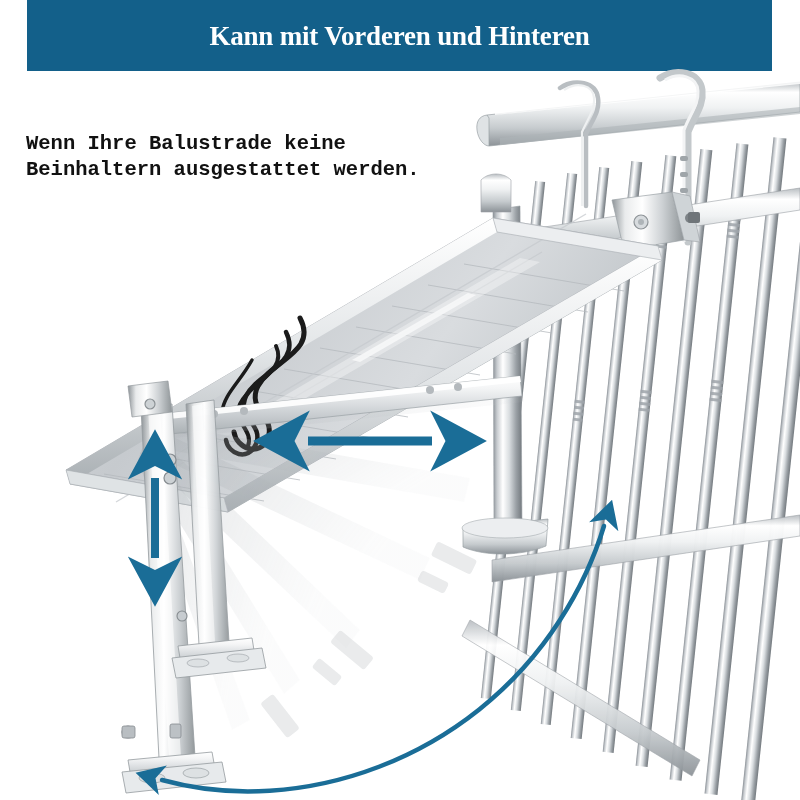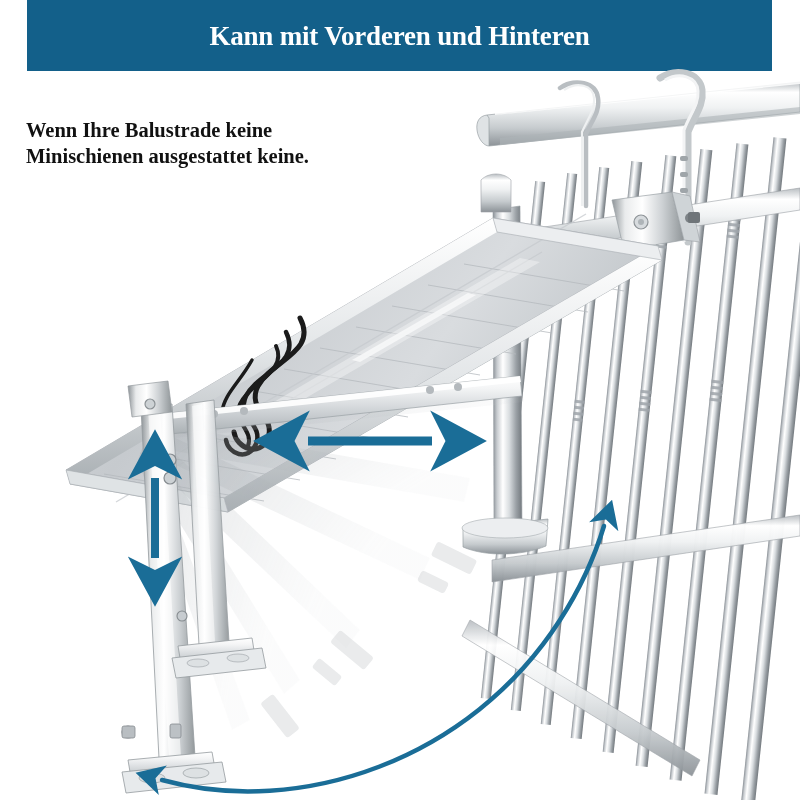--- a/index.html
+++ b/index.html
@@ -37,24 +37,24 @@
     font-size: 27px;
     line-height: 31px;
     letter-spacing: -0.2px;
     white-space: nowrap;
     text-align: center;
   }
   
   #subtitle {
     position: absolute;
     left: 26px;
-    top: 118px;
+    top: 131px;
     width: 430px;
     color: #111111;
-    font-family: Liberation Serif, serif;
+    font-family: Liberation Mono, monospace;
     font-weight: bold;
     font-size: 20.5px;
     line-height: 25.5px;
   }
   .sub-line { display: block; white-space: nowrap; }
 
   
   #photo-stage {
     position: absolute;
     left: 0;
@@ -68,21 +68,21 @@
 <body>
 
 <div id="page">
 
   <div id="header-banner">
     <div class="banner-line">Kann mit Vorderen und Hinteren</div>
   </div>
 
   <div id="subtitle">
     <span class="sub-line">Wenn Ihre Balustrade keine</span>
-    <span class="sub-line">Minischienen ausgestattet keine.</span>
+    <span class="sub-line">Beinhaltern ausgestattet werden.</span>
   </div>
 
   <div id="photo-stage">
     <svg id="photo-svg" width="800" height="740" viewBox="0 0 800 740" xmlns="http://www.w3.org/2000/svg">
       <defs>
         <linearGradient id="alum-h" x1="0" y1="0" x2="0" y2="1">
           <stop offset="0" stop-color="#ffffff"></stop>
           <stop offset="0.2" stop-color="#f4f5f6"></stop>
           <stop offset="0.55" stop-color="#d2d6d9"></stop>
           <stop offset="1" stop-color="#a8aeb2"></stop>

